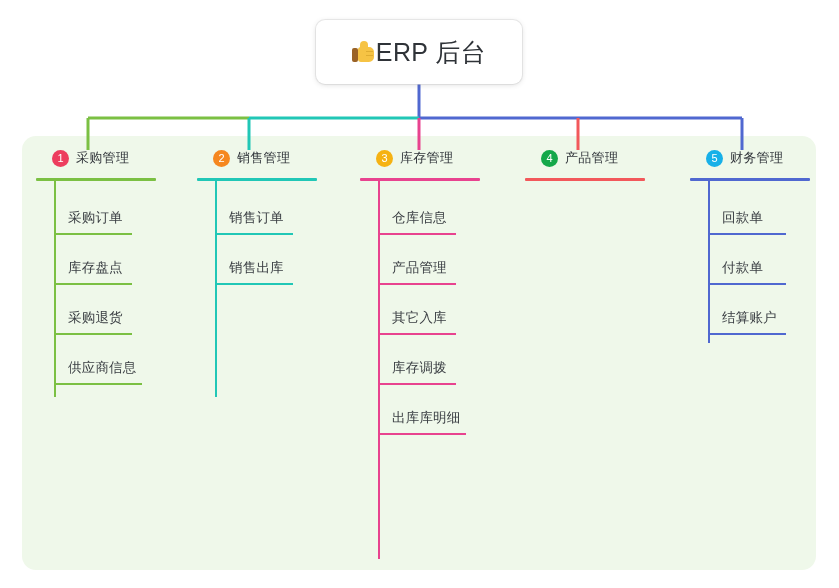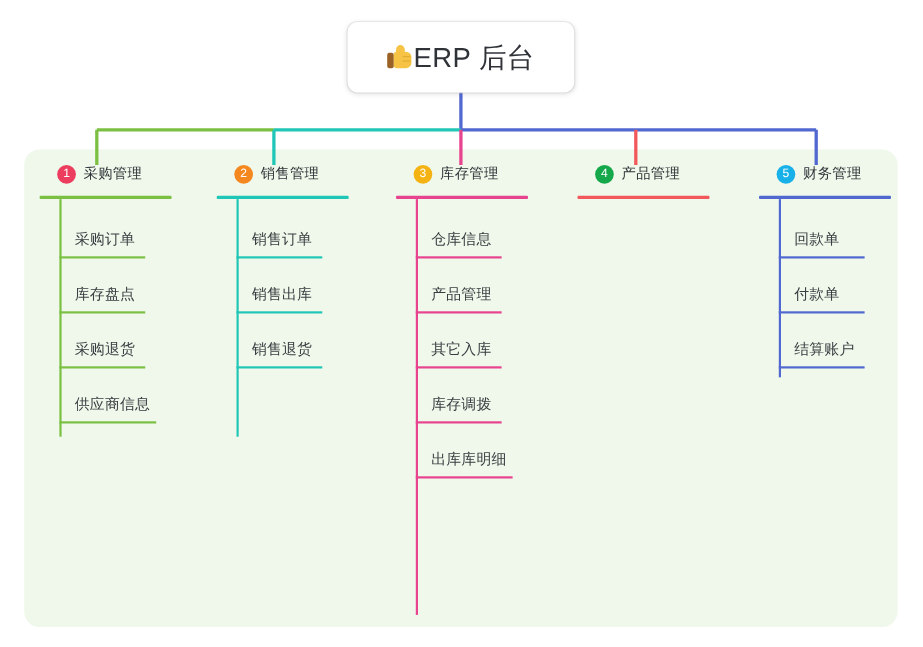--- a/index.html
+++ b/index.html
@@ -248,24 +248,20 @@
         <div class="leaf-list">
           <div class="spine" style="background: rgb(33, 199, 182); height: 216px;"></div>
           <div class="leaf">
             <span class="leaf-text">销售订单</span>
             <div class="leaf-rule" style="background: rgb(33, 199, 182); width: 78px;"></div>
           </div>
           <div class="leaf">
             <span class="leaf-text">销售出库</span>
             <div class="leaf-rule" style="background: rgb(33, 199, 182); width: 78px;"></div>
           </div>
-          <div class="leaf">
-            <span class="leaf-text">销售退货</span>
-            <div class="leaf-rule" style="background: rgb(33, 199, 182); width: 78px;"></div>
-          </div>
         </div>
       </div>
       <div class="column" style="left: 360px;">
         <div class="col-header">
           <span class="badge" style="background: rgb(245, 178, 19);">3</span>
           <span class="col-title">库存管理</span>
         </div>
         <div class="col-rule" style="background: rgb(232, 67, 143);"></div>
         <div class="leaf-list">
           <div class="spine" style="background: rgb(232, 67, 143); height: 378px;"></div>

